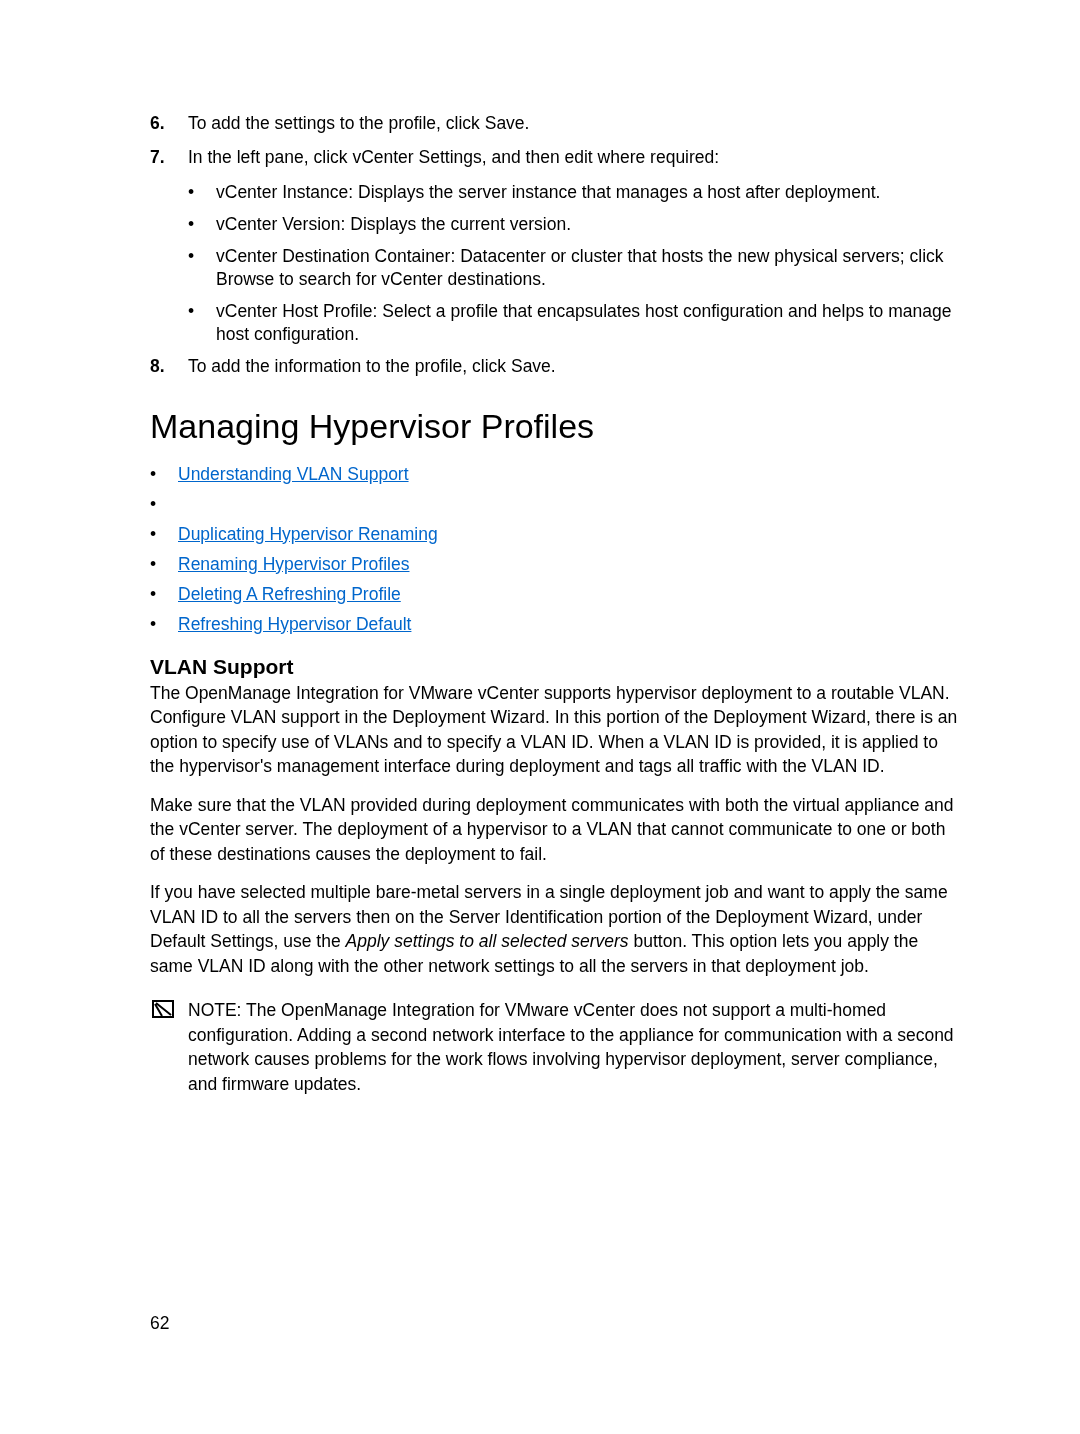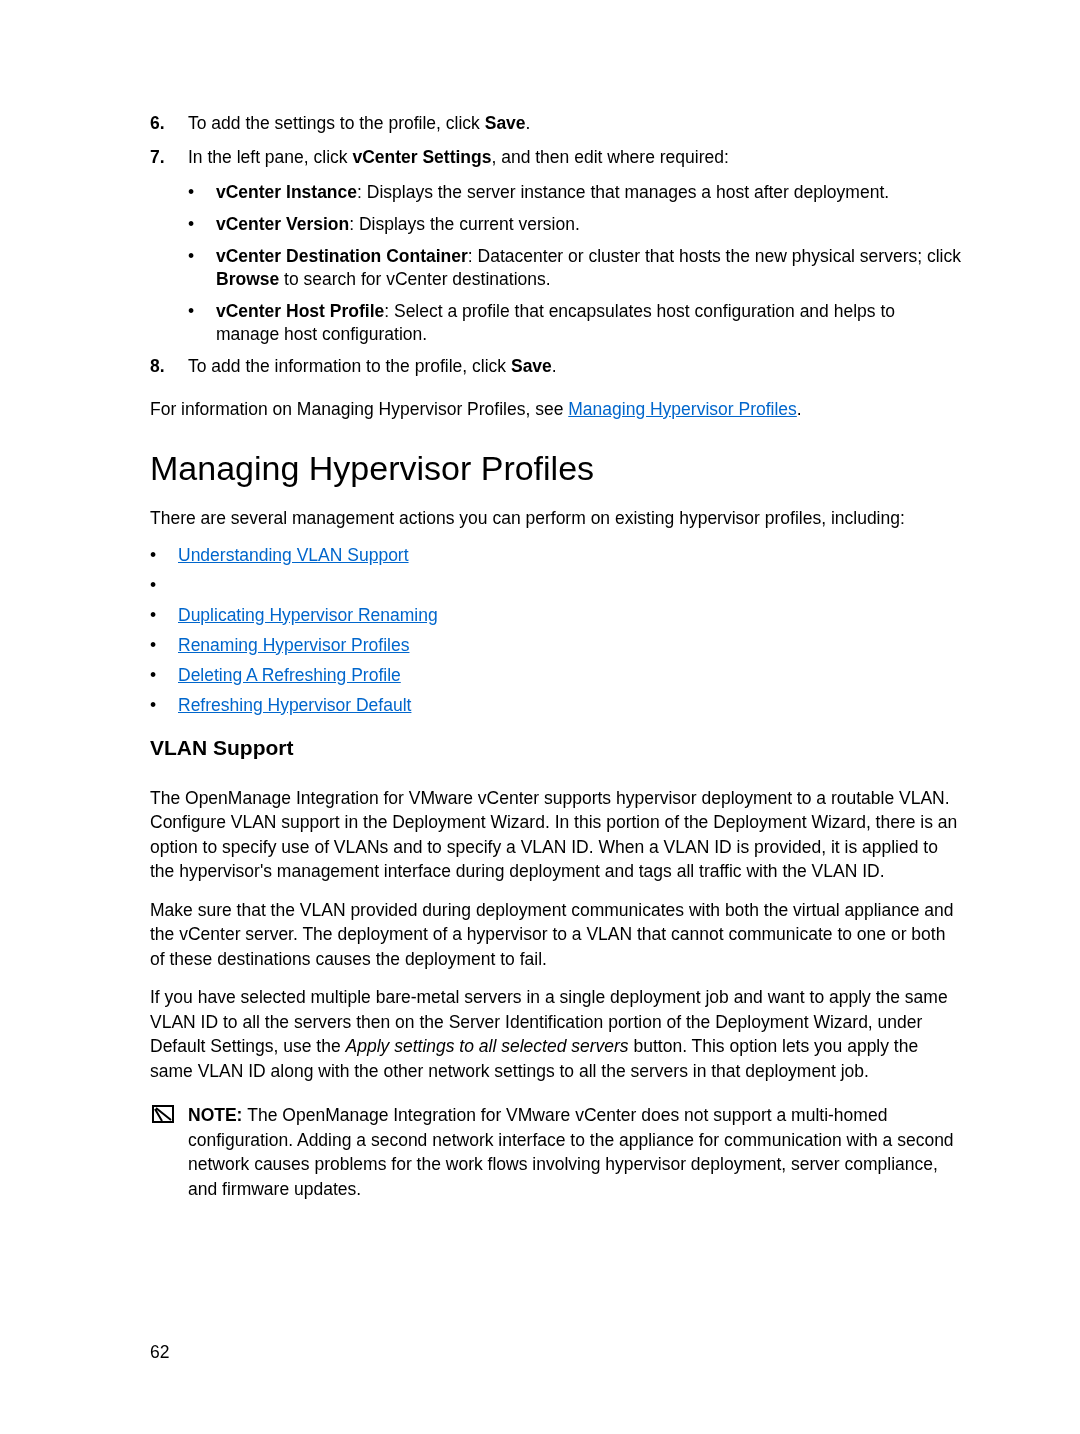--- a/index.html
+++ b/index.html
@@ -64,43 +64,43 @@
   }
   .b-dot { width: 28px; flex-shrink: 0; }
   .link {
     color: #0066cc;
     text-decoration: underline;
     cursor: pointer;
   }
   h3.sub {
     font-size: 21px;
     font-weight: bold;
-    margin: 20px 0 26px 0;
+    margin: 20px 0 2px 0;
   }
   .body-para {
     font-size: 17.5px;
     line-height: 1.4;
     margin-bottom: 14px;
   }
   .italic { font-style: italic; }
-  .bold { font-weight: bold; }
+  .bold { font-weight: normal; }
   .note-row {
     display: flex;
     margin-top: 20px;
     font-size: 17.5px;
     line-height: 1.4;
   }
   .note-icon {
     width: 38px;
     flex-shrink: 0;
   }
   .note-icon svg { width: 26px; height: 22px; }
   .page-num {
     position: absolute;
-    bottom: 71px;
+    bottom: 100px;
     left: 150px;
     font-size: 17.5px;
   }
 </style>
 </head>
 <body>
 
 <div class="page">
 
   <div class="ol-item">
@@ -144,27 +144,23 @@
     </div>
   </div>
 
   <div class="ol-item">
     <div class="ol-num">8.</div>
     <div class="ol-body">
       <span>To add the information to the profile, click </span><span class="bold">Save</span><span>.</span>
     </div>
   </div>
 
-  <div class="para">
-    <span>For information on Managing Hypervisor Profiles, see </span><span class="link">Managing Hypervisor Profiles</span><span>.</span>
-  </div>
 
   <h2 class="title">Managing Hypervisor Profiles</h2>
 
-  <div class="body-para">There are several management actions you can perform on existing hypervisor profiles, including:</div>
 
   <div class="bullets">
     <div class="b-li">
         <div class="b-dot">•</div>
         <span class="link">Understanding VLAN Support</span>
       </div>
     <div class="b-li">
         <div class="b-dot">•</div>
       </div>
     <div class="b-li">

